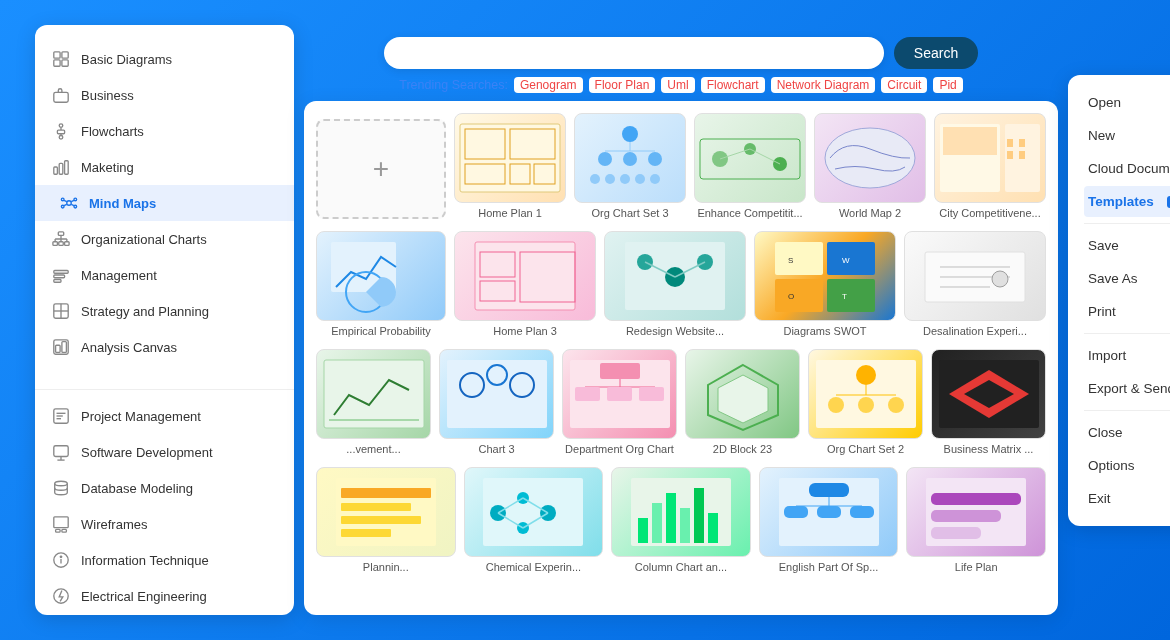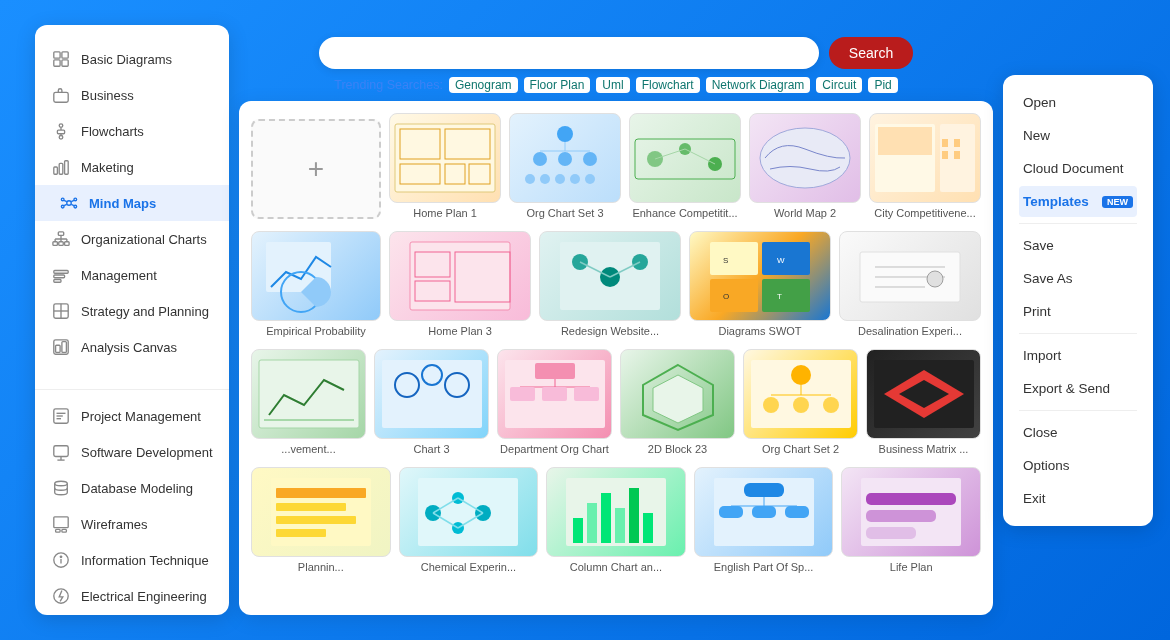--- a/index.html
+++ b/index.html
@@ -14,21 +14,21 @@
       justify-content: center;
     }
     .main-container {
       width: 1100px;
       height: 590px;
       display: flex;
       position: relative;
     }
     
     .sidebar {
-      width: 194px;
+      width: 259px;
       background: white;
       border-radius: 12px;
       padding: 12px 0;
       flex-shrink: 0;
       overflow: hidden;
       box-shadow: 0 4px 20px rgba(0,0,0,0.15);
       display: flex;
       flex-direction: column;
     }
     .sidebar-section {
@@ -92,42 +92,42 @@
       box-shadow: 0 2px 8px rgba(0,0,0,0.1);
     }
     .search-input-wrap input {
       border: none;
       outline: none;
       flex: 1;
       font-size: 14px;
       background: transparent;
     }
     .search-btn {
-      background: #b91c1c;
+      background: #0c4a6e;
       color: white;
       border: none;
       border-radius: 20px;
       padding: 8px 20px;
       font-size: 14px;
       cursor: pointer;
       font-weight: 500;
     }
     .trending-row {
       display: flex;
       align-items: center;
       justify-content: center;
       gap: 6px;
       font-size: 12.5px;
       color: #ddd;
       margin-bottom: 8px;
       flex-wrap: wrap;
     }
     .trending-label { color: #3b82f6; font-weight: 500; }
     .trending-tag {
-      color: #0f766e;
+      color: #ef4444;
       background: white;
       border-radius: 4px;
       padding: 1px 6px;
       cursor: pointer;
       font-size: 12px;
     }
     
     .template-panel {
       background: white;
       border-radius: 12px;

